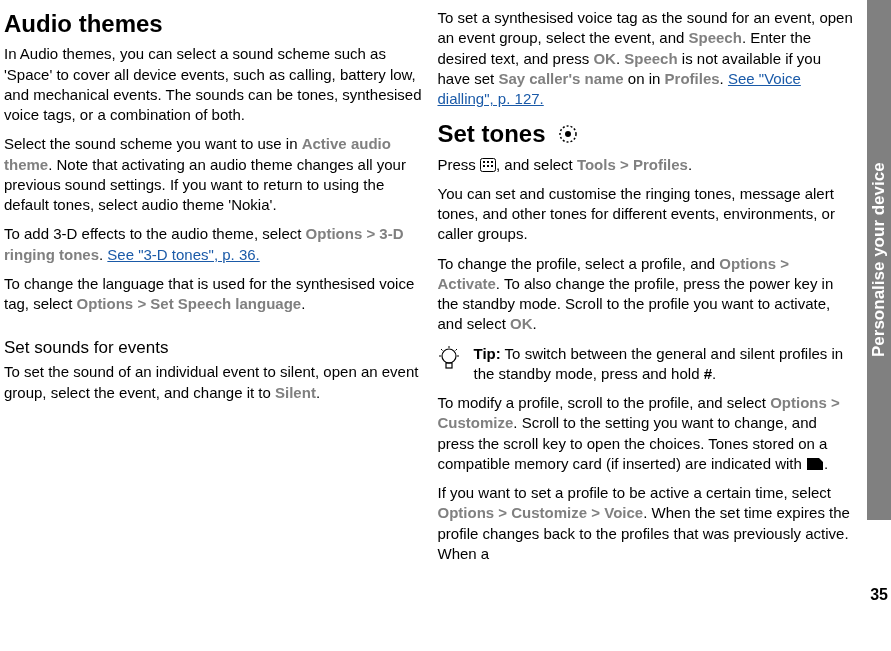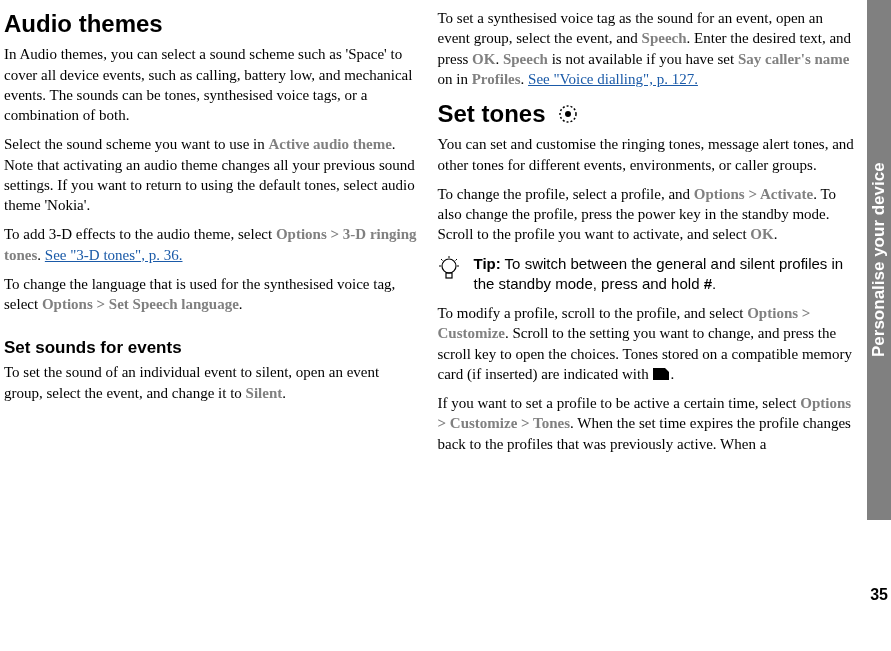--- a/index.html
+++ b/index.html
@@ -27,27 +27,26 @@
   .col2 {
     padding-right: 26px;
   }
   h2.heading {
     font-size: 24px;
     font-weight: 700;
     margin-bottom: 4px;
   }
   h3.subheading {
     font-size: 17px;
-    font-weight: 700;
+    font-weight: 400;
     margin-top: 23px;
     margin-bottom: 2px;
   }
   p {
     margin-bottom: 9px;
-    font-family: Liberation Serif, serif;
   }
   .grey {
     color: #808080;
     font-weight: 700;
   }
   .link {
     color: #1a5aa8;
     text-decoration: underline;
   }
   .tab {
@@ -133,20 +132,29 @@
     <p><span>To set a synthesised voice tag as the sound for an event, open an event group, select the event, and </span><span class="grey">Speech</span><span>. Enter the desired text, and press </span><span class="grey">OK</span><span>. </span><span class="grey">Speech</span><span> is not available if you have set </span><span class="grey">Say caller's name</span><span> on in </span><span class="grey">Profiles</span><span>. </span><span class="link">See "Voice dialling", p. 127.</span></p>
 
     <div class="heading-row">
       <h2 class="heading">Set tones</h2>
       <svg class="icon-svg" viewBox="0 0 20 20">
           <circle cx="10" cy="10" r="8" fill="none" stroke="#000" stroke-width="1.5" stroke-dasharray="2 2"></circle>
           <circle cx="10" cy="10" r="3" fill="#000"></circle>
         </svg>
     </div>
 
+    <p><span>Press </span><svg class="key-icon" viewBox="0 0 16 14">
+          <rect x="0.5" y="0.5" width="15" height="13" rx="2" fill="none" stroke="#000"></rect>
+          <rect x="3" y="3" width="2" height="2" fill="#000"></rect>
+          <rect x="7" y="3" width="2" height="2" fill="#000"></rect>
+          <rect x="11" y="3" width="2" height="2" fill="#000"></rect>
+          <rect x="3" y="7" width="2" height="2" fill="#000"></rect>
+          <rect x="7" y="7" width="2" height="2" fill="#000"></rect>
+          <rect x="11" y="7" width="2" height="2" fill="#000"></rect>
+        </svg><span>, and select </span><span class="grey">Tools</span><span class="grey"> &gt; </span><span class="grey">Profiles</span><span>.</span></p>
 
     <p>You can set and customise the ringing tones, message alert tones, and other tones for different events, environments, or caller groups.</p>
 
     <p><span>To change the profile, select a profile, and </span><span class="grey">Options</span><span class="grey"> &gt; </span><span class="grey">Activate</span><span>. To also change the profile, press the power key in the standby mode. Scroll to the profile you want to activate, and select </span><span class="grey">OK</span><span>.</span></p>
 
     <div class="tip-row">
       <svg class="bulb-icon" viewBox="0 0 22 26">
           <circle cx="11" cy="10" r="7" fill="none" stroke="#000" stroke-width="1.2"></circle>
           <rect x="8" y="17" width="6" height="5" fill="none" stroke="#000" stroke-width="1.2"></rect>
           <line x1="11" y1="0" x2="11" y2="2" stroke="#000"></line>
@@ -155,18 +163,18 @@
           <line x1="1" y1="10" x2="3" y2="10" stroke="#000"></line>
           <line x1="19" y1="10" x2="21" y2="10" stroke="#000"></line>
         </svg>
       <div><b>Tip:</b><span> To switch between the general and silent profiles in the standby mode, press and hold </span><b>#</b><span>.</span></div>
     </div>
 
     <p><span>To modify a profile, scroll to the profile, and select </span><span class="grey">Options</span><span class="grey"> &gt; </span><span class="grey">Customize</span><span>. Scroll to the setting you want to change, and press the scroll key to open the choices. Tones stored on a compatible memory card (if inserted) are indicated with </span><svg class="card-icon" viewBox="0 0 18 14">
           <path d="M1 1 h12 l4 4 v8 h-16 z" fill="#000"></path>
         </svg><span>.</span></p>
 
-    <p><span>If you want to set a profile to be active a certain time, select </span><span class="grey">Options</span><span class="grey"> &gt; </span><span class="grey">Customize</span><span class="grey"> &gt; </span><span class="grey">Tones</span><span>. When the set time expires the profile changes back to the profiles that was previously active. When a</span></p>
+    <p><span>If you want to set a profile to be active a certain time, select </span><span class="grey">Options</span><span class="grey"> &gt; </span><span class="grey">Customize</span><span class="grey"> &gt; </span><span class="grey">Voice</span><span>. When the set time expires the profile changes back to the profiles that was previously active. When a</span></p>
   </div>
 </div>
 
 <div class="tab">Personalise your device</div>
 <div class="pagenum">35</div>
 
 </body></html>

